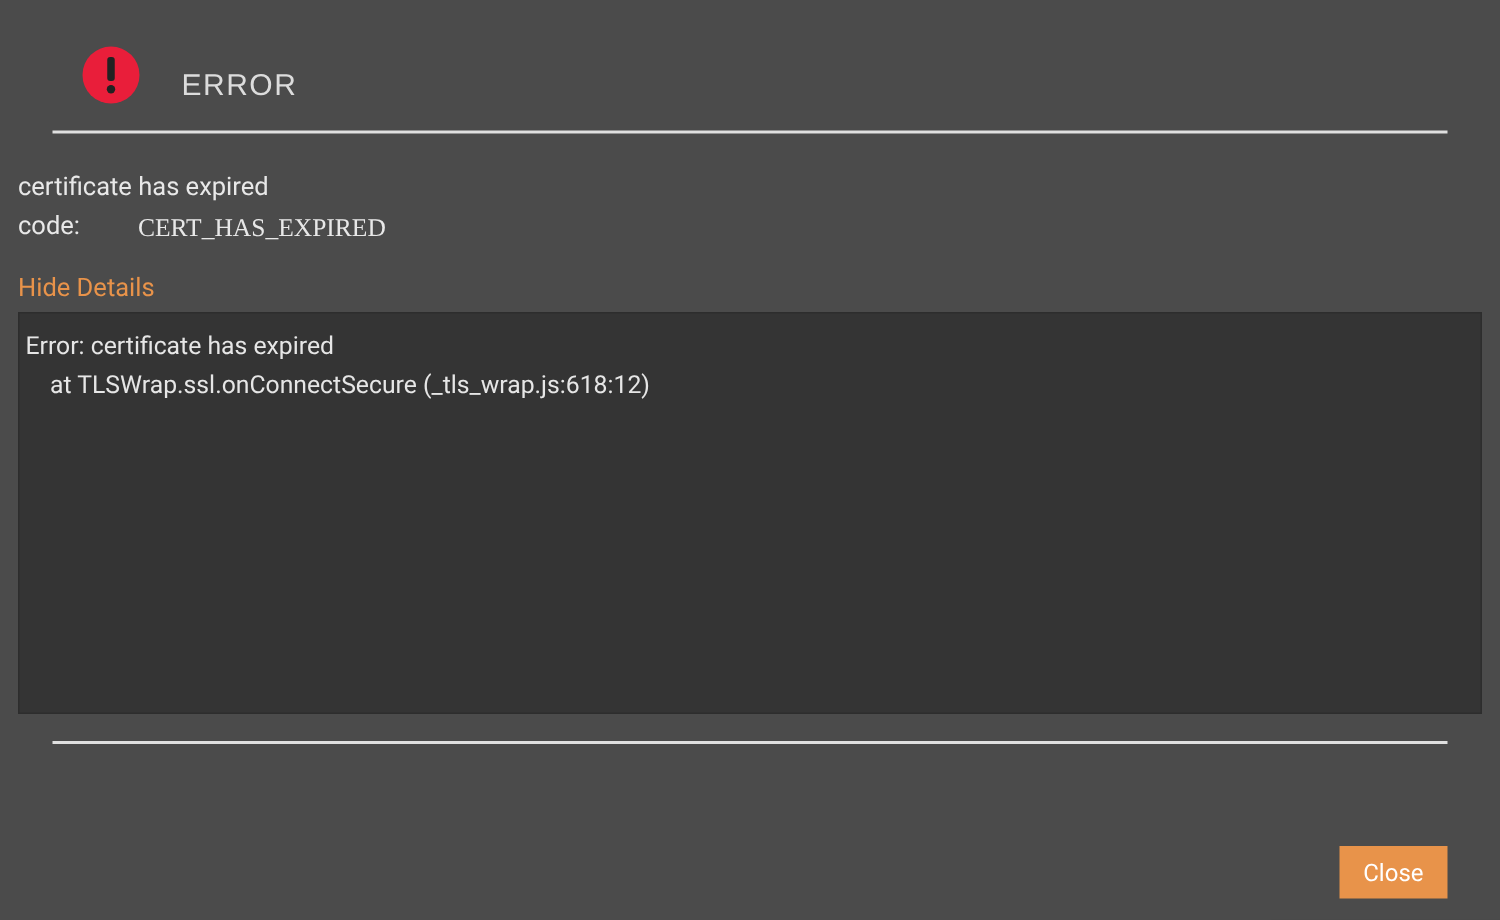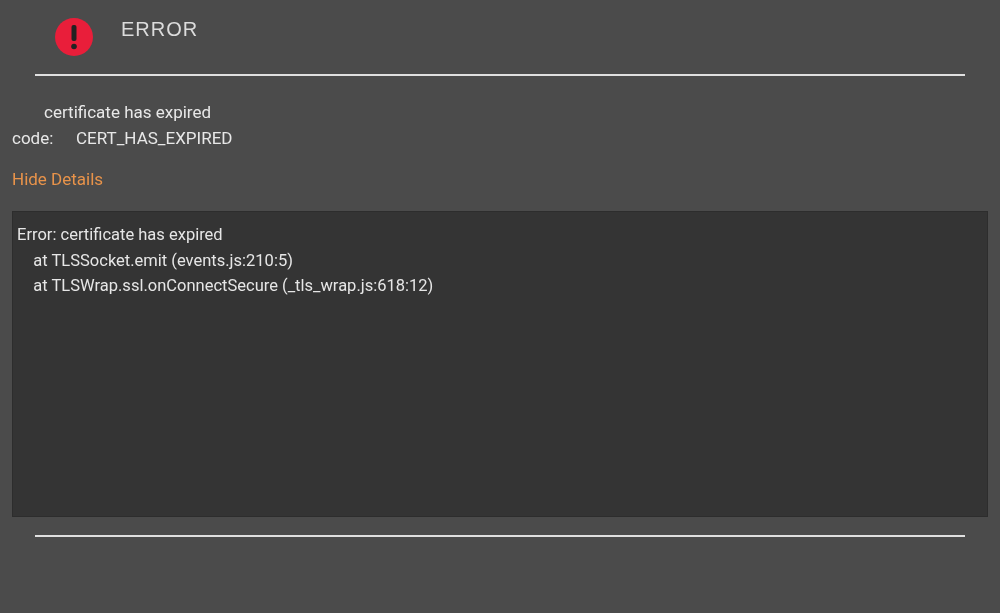--- a/index.html
+++ b/index.html
@@ -14,22 +14,23 @@
       font-family: -apple-system, BlinkMacSystemFont, "Segoe UI", Roboto, Arial, sans-serif;
       color: #e0e0e0;
       overflow: hidden;
       position: relative;
     }
     .dialog {
       padding: 0;
     }
     .header {
       display: flex;
-      align-items: flex-start;
+      align-items: flex-end;
       padding: 18px 40px 18px 55px;
+      margin-top: 13px;
     }
     .error-icon {
       width: 38px;
       height: 38px;
       border-radius: 50%;
       background-color: #e91e3a;
       display: flex;
       align-items: center;
       justify-content: center;
       margin-right: 28px;
@@ -54,47 +55,47 @@
       margin: 0 35px 0 35px;
     }
     .message-area {
       padding: 24px 12px 18px 12px;
       font-size: 17px;
       line-height: 1.5;
       color: #e8e8e8;
     }
     .message-line {
       display: block;
-      margin-left: 32px;
     }
     .code-line {
       display: flex;
     }
     .code-label {
       min-width: 64px;
     }
     .code-value {
-      margin-left: 0;
+      margin-left: 16px;
+      font-family: Liberation Serif, serif;
     }
     .toggle-link {
       color: #e8934a;
       font-size: 17px;
       padding: 0 12px 6px 12px;
       cursor: pointer;
       display: inline-block;
       text-align: right;
     }
     .details-box {
       background-color: #343434;
-      margin: 16px 12px 0 12px;
+      margin: 0 12px 0 12px;
       padding: 10px 8px 10px 4px;
       font-size: 16.5px;
       line-height: 1.55;
       color: #e6e6e6;
-      height: 306px;
+      height: 268px;
       overflow: auto;
       border: 1px solid #2d2d2d;
     }
     .trace-line {
       white-space: pre;
       font-family: -apple-system, BlinkMacSystemFont, "Segoe UI", Roboto, Arial, sans-serif;
     }
     .divider-bottom {
       height: 2px;
       background-color: #e0e0e0;
@@ -136,19 +137,21 @@
     <div class="code-line">
       <span class="code-label">code:</span>
       <span class="code-value">CERT_HAS_EXPIRED</span>
     </div>
   </div>
 
   <span class="toggle-link">Hide Details</span>
 
   <div class="details-box">
     <div class="trace-line">Error: certificate has expired</div>
-    <div class="trace-line">    at TLSSocket.emit (events.js:210:5)</div>
     <div class="trace-line">    at TLSWrap.ssl.onConnectSecure (_tls_wrap.js:618:12)</div>
   </div>
 
   <div class="divider-bottom"></div>
 
+  <div class="footer">
+    <button class="close-button">Close</button>
+  </div>
 </div>
 
 </body></html>

